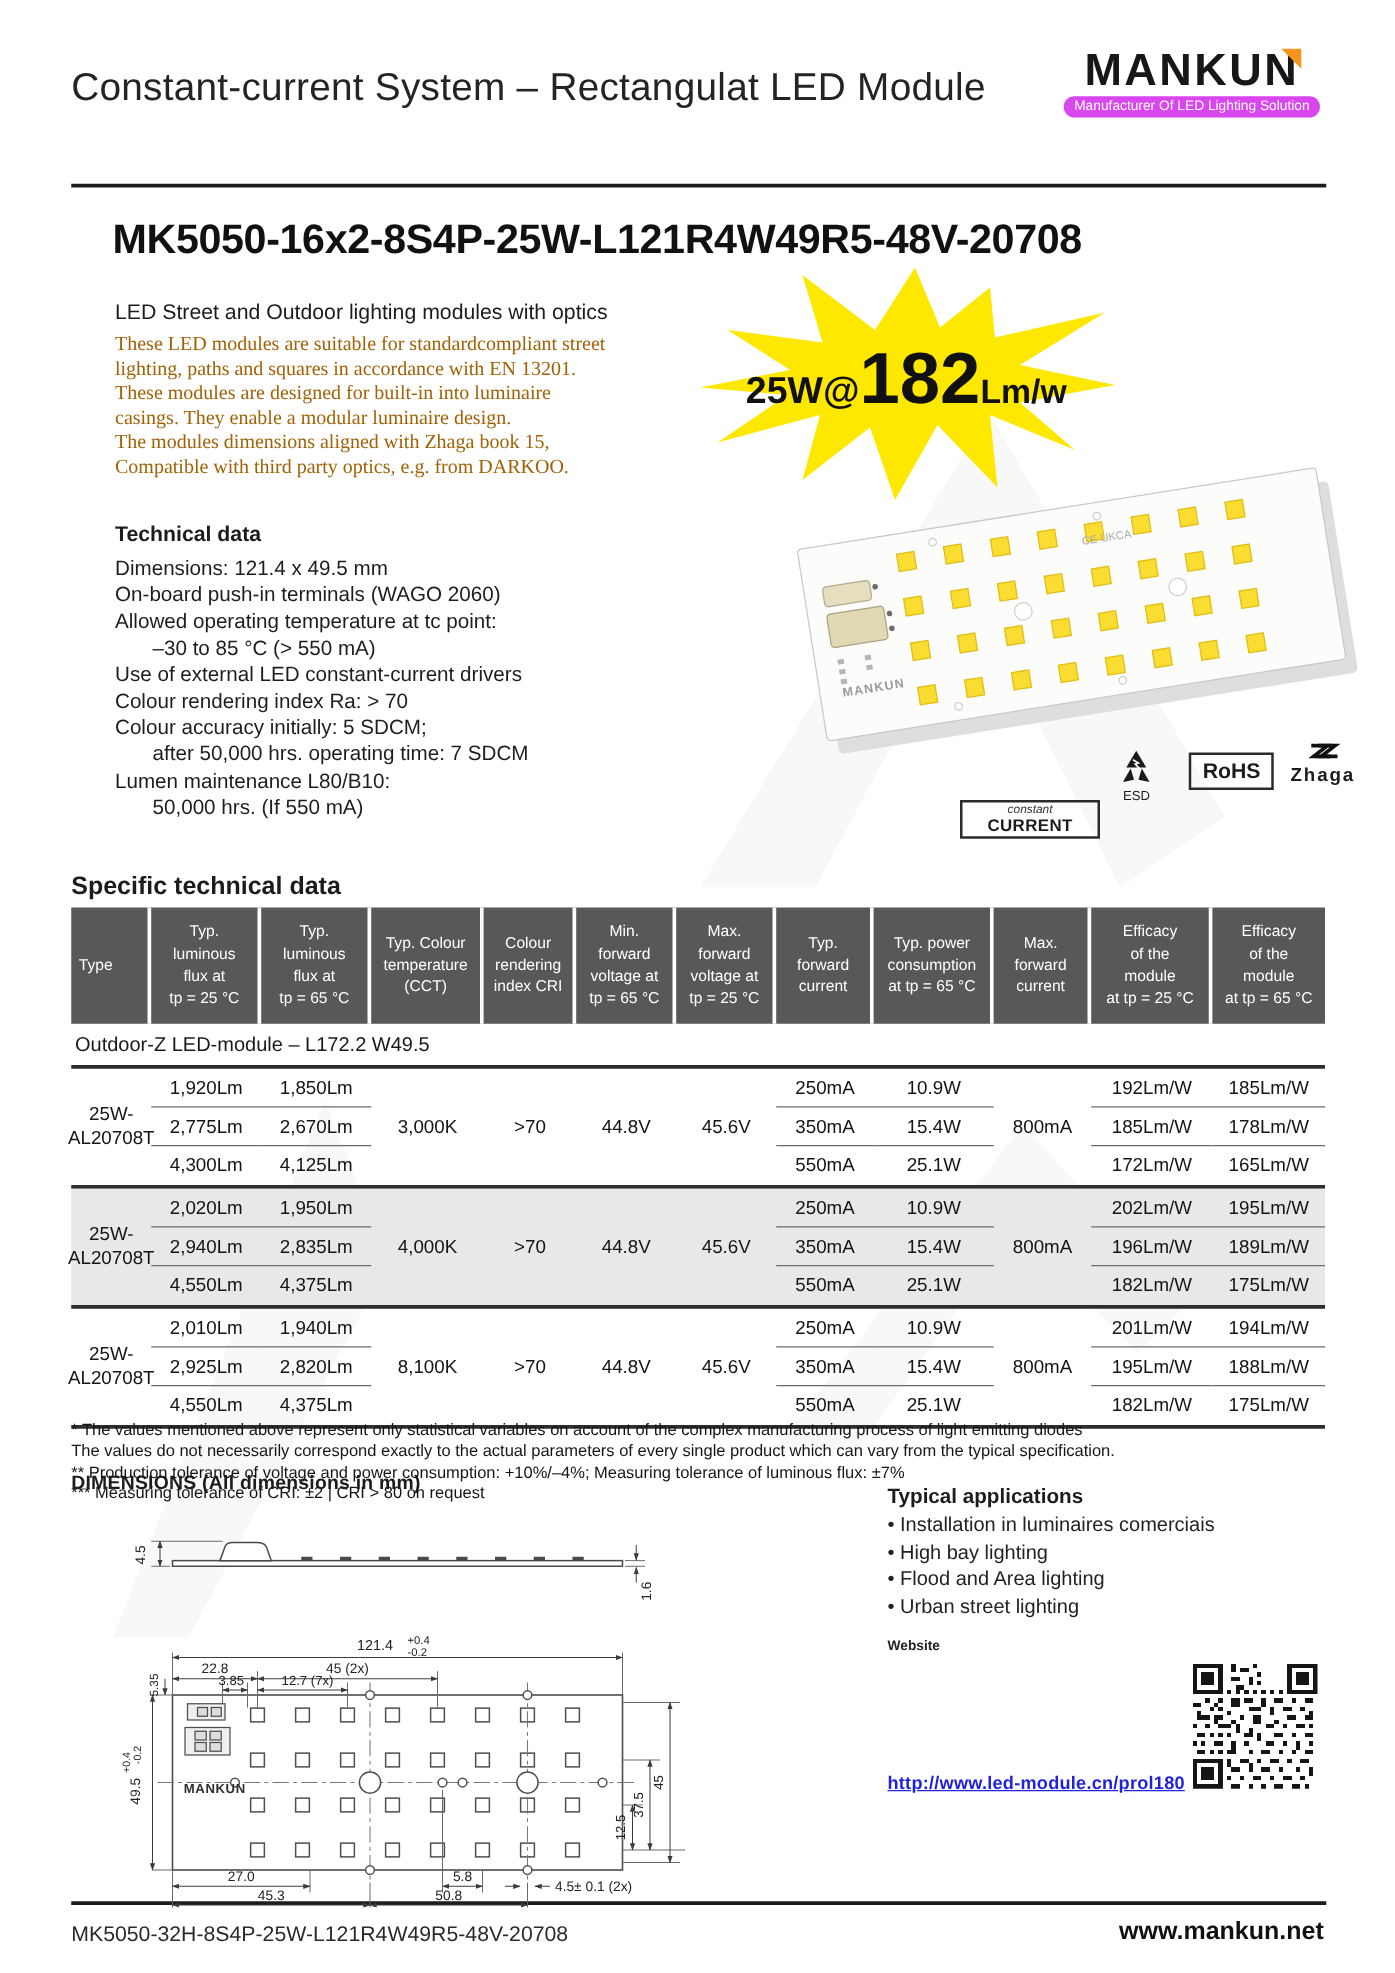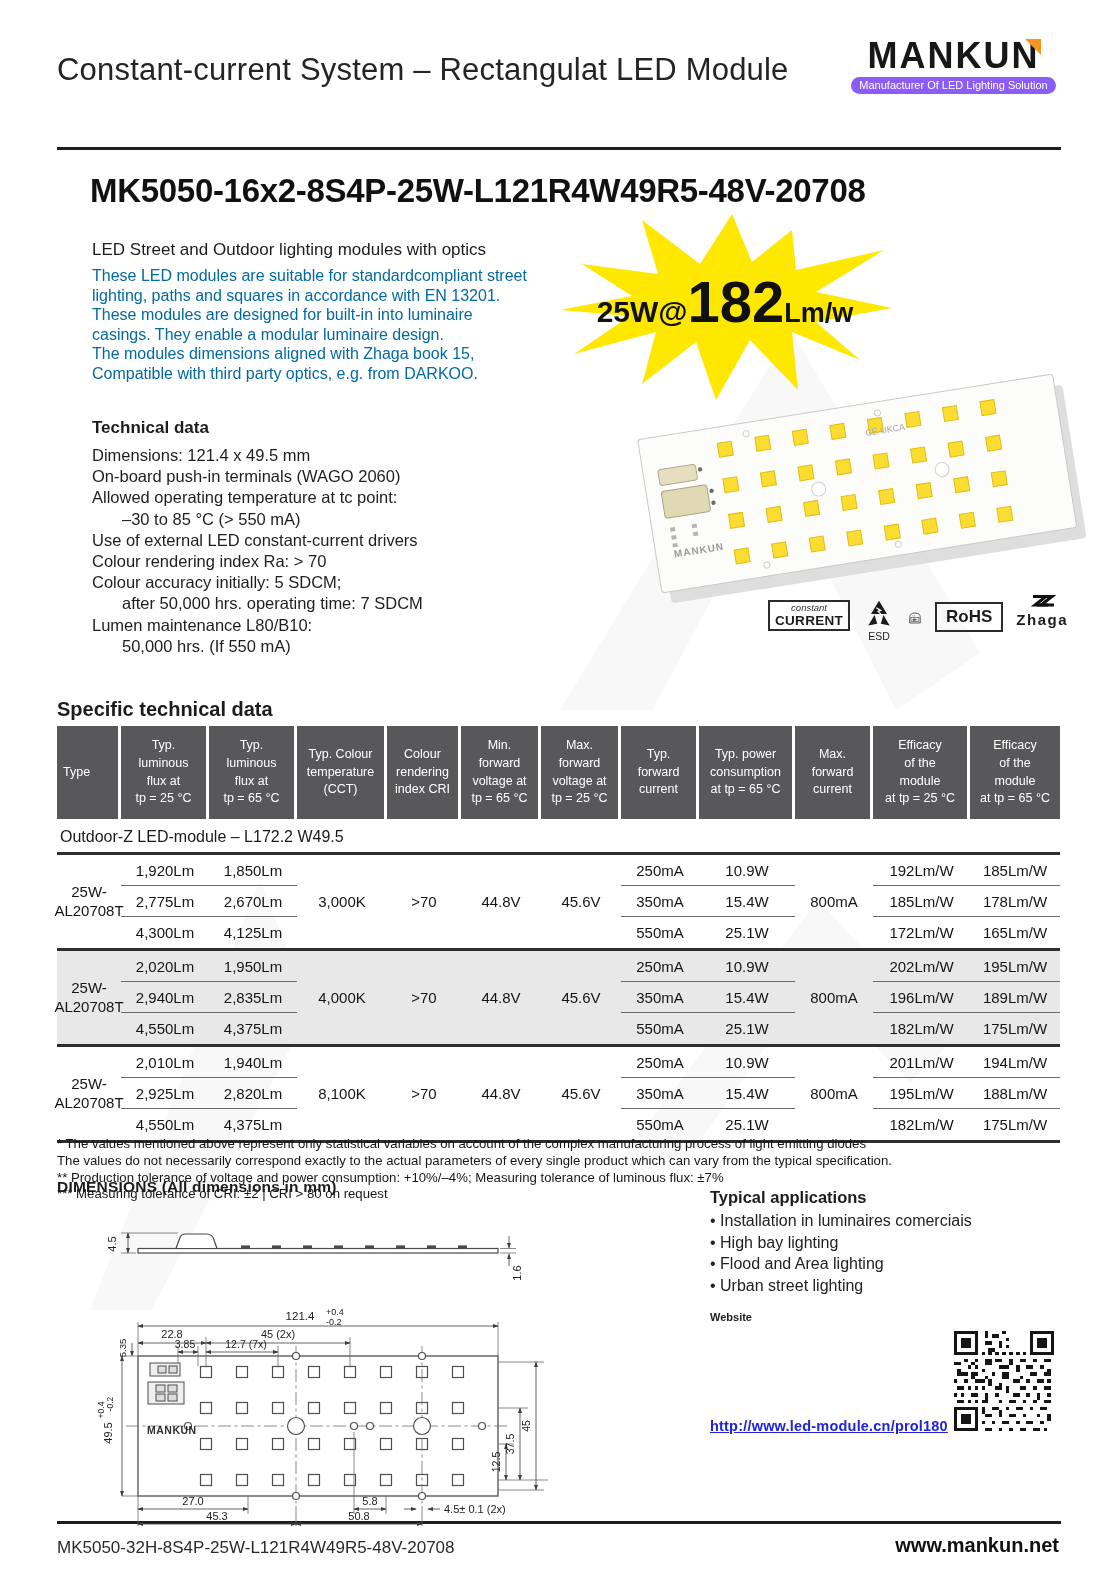--- a/index.html
+++ b/index.html
@@ -14,39 +14,39 @@
   .wm3 { left:620px; top:900px; width:330px; height:260px; clip-path:polygon(0 100%,60% 0,100% 55%,88% 70%,58% 32%,20% 100%); }
 
   .z1 { z-index:1; }
 
   
   .hdr-title { left:57px; top:52px; font-size:31px; color:#242424; letter-spacing:.2px; }
   .hdr-rule { left:57px; right:55px; top:147px; border-top:3px solid #1d1d1d; }
   .logo { right:60px; top:38px; width:205px; text-align:center; }
   .logo-name { font-weight:bold; font-size:36px; letter-spacing:2px; color:#171717; position:relative; display:inline-block; line-height:1; }
   .logo-tri { position:absolute; right:-2px; top:1px; width:0; height:0; border-top:16px solid #F7941D; border-left:16px solid transparent; }
-  .logo-tag { margin-top:3px; background:#8b5cf6; color:#fff; font-size:11px; line-height:17px; border-radius:9px; padding:0 4px; white-space:nowrap; }
+  .logo-tag { margin-top:3px; background:#d946ef; color:#fff; font-size:11px; line-height:17px; border-radius:9px; padding:0 4px; white-space:nowrap; }
 
   
   .model { left:90px; top:172px; font-size:33px; font-weight:bold; letter-spacing:-.3px; color:#111; }
   .sub { left:92px; top:240px; font-size:17px; font-weight:normal; }
-  .desc { left:92px; top:266px; width:480px; font-size:16px; line-height:19.5px; color:#0369a1; }
+  .desc { left:92px; top:266px; width:480px; font-size:16px; line-height:19.5px; color:#a16207;font-family:Liberation Serif, serif; }
   .tech { left:92px; top:418px; width:480px; }
   .tech-h { font-size:17px; font-weight:bold; margin-bottom:7px; }
   .tech-l { font-size:16.5px; line-height:21.2px; color:#1e1e1e; }
   .ind { padding-left:30px; }
 
   
   .burst { left:552px; top:212px; width:350px; height:195px; z-index:3; }
   
   .photo { left:605px; top:360px; width:505px; height:255px; z-index:2; }
 
   
   .badges { left:768px; top:600px; width:300px; display:flex; align-items:flex-start; gap:13px; z-index:2; }
-  .bdg-box { border:2px solid #2b2b2b; text-align:center; padding:1px 5px; }
+  .bdg-box { border:2px solid #2b2b2b; text-align:center; padding:1px 20px;margin-top:40px; }
   .bdg-cc .l1 { font-style:italic; font-size:9.5px; line-height:10px; color:#333; }
   .bdg-cc .l2 { font-size:13.5px; font-weight:bold; letter-spacing:.3px; line-height:15px; }
   .bdg-esd { text-align:center; width:36px; }
   .bdg-esd .cap { font-size:10.5px; margin-top:-2px; }
   .bdg-rohs { font-size:17px; font-weight:bold; padding:3px 9px; margin-top:2px; }
   .bdg-zhaga { text-align:center; margin-top:-6px; }
   .bdg-zhaga .cap { font-size:15px; font-weight:bold; letter-spacing:1.5px; margin-top:-2px; }
 
   
   :root { --cols:64px 88px 88px 90px 74px 80px 80px 78px 96px 78px 97px 90px; }

